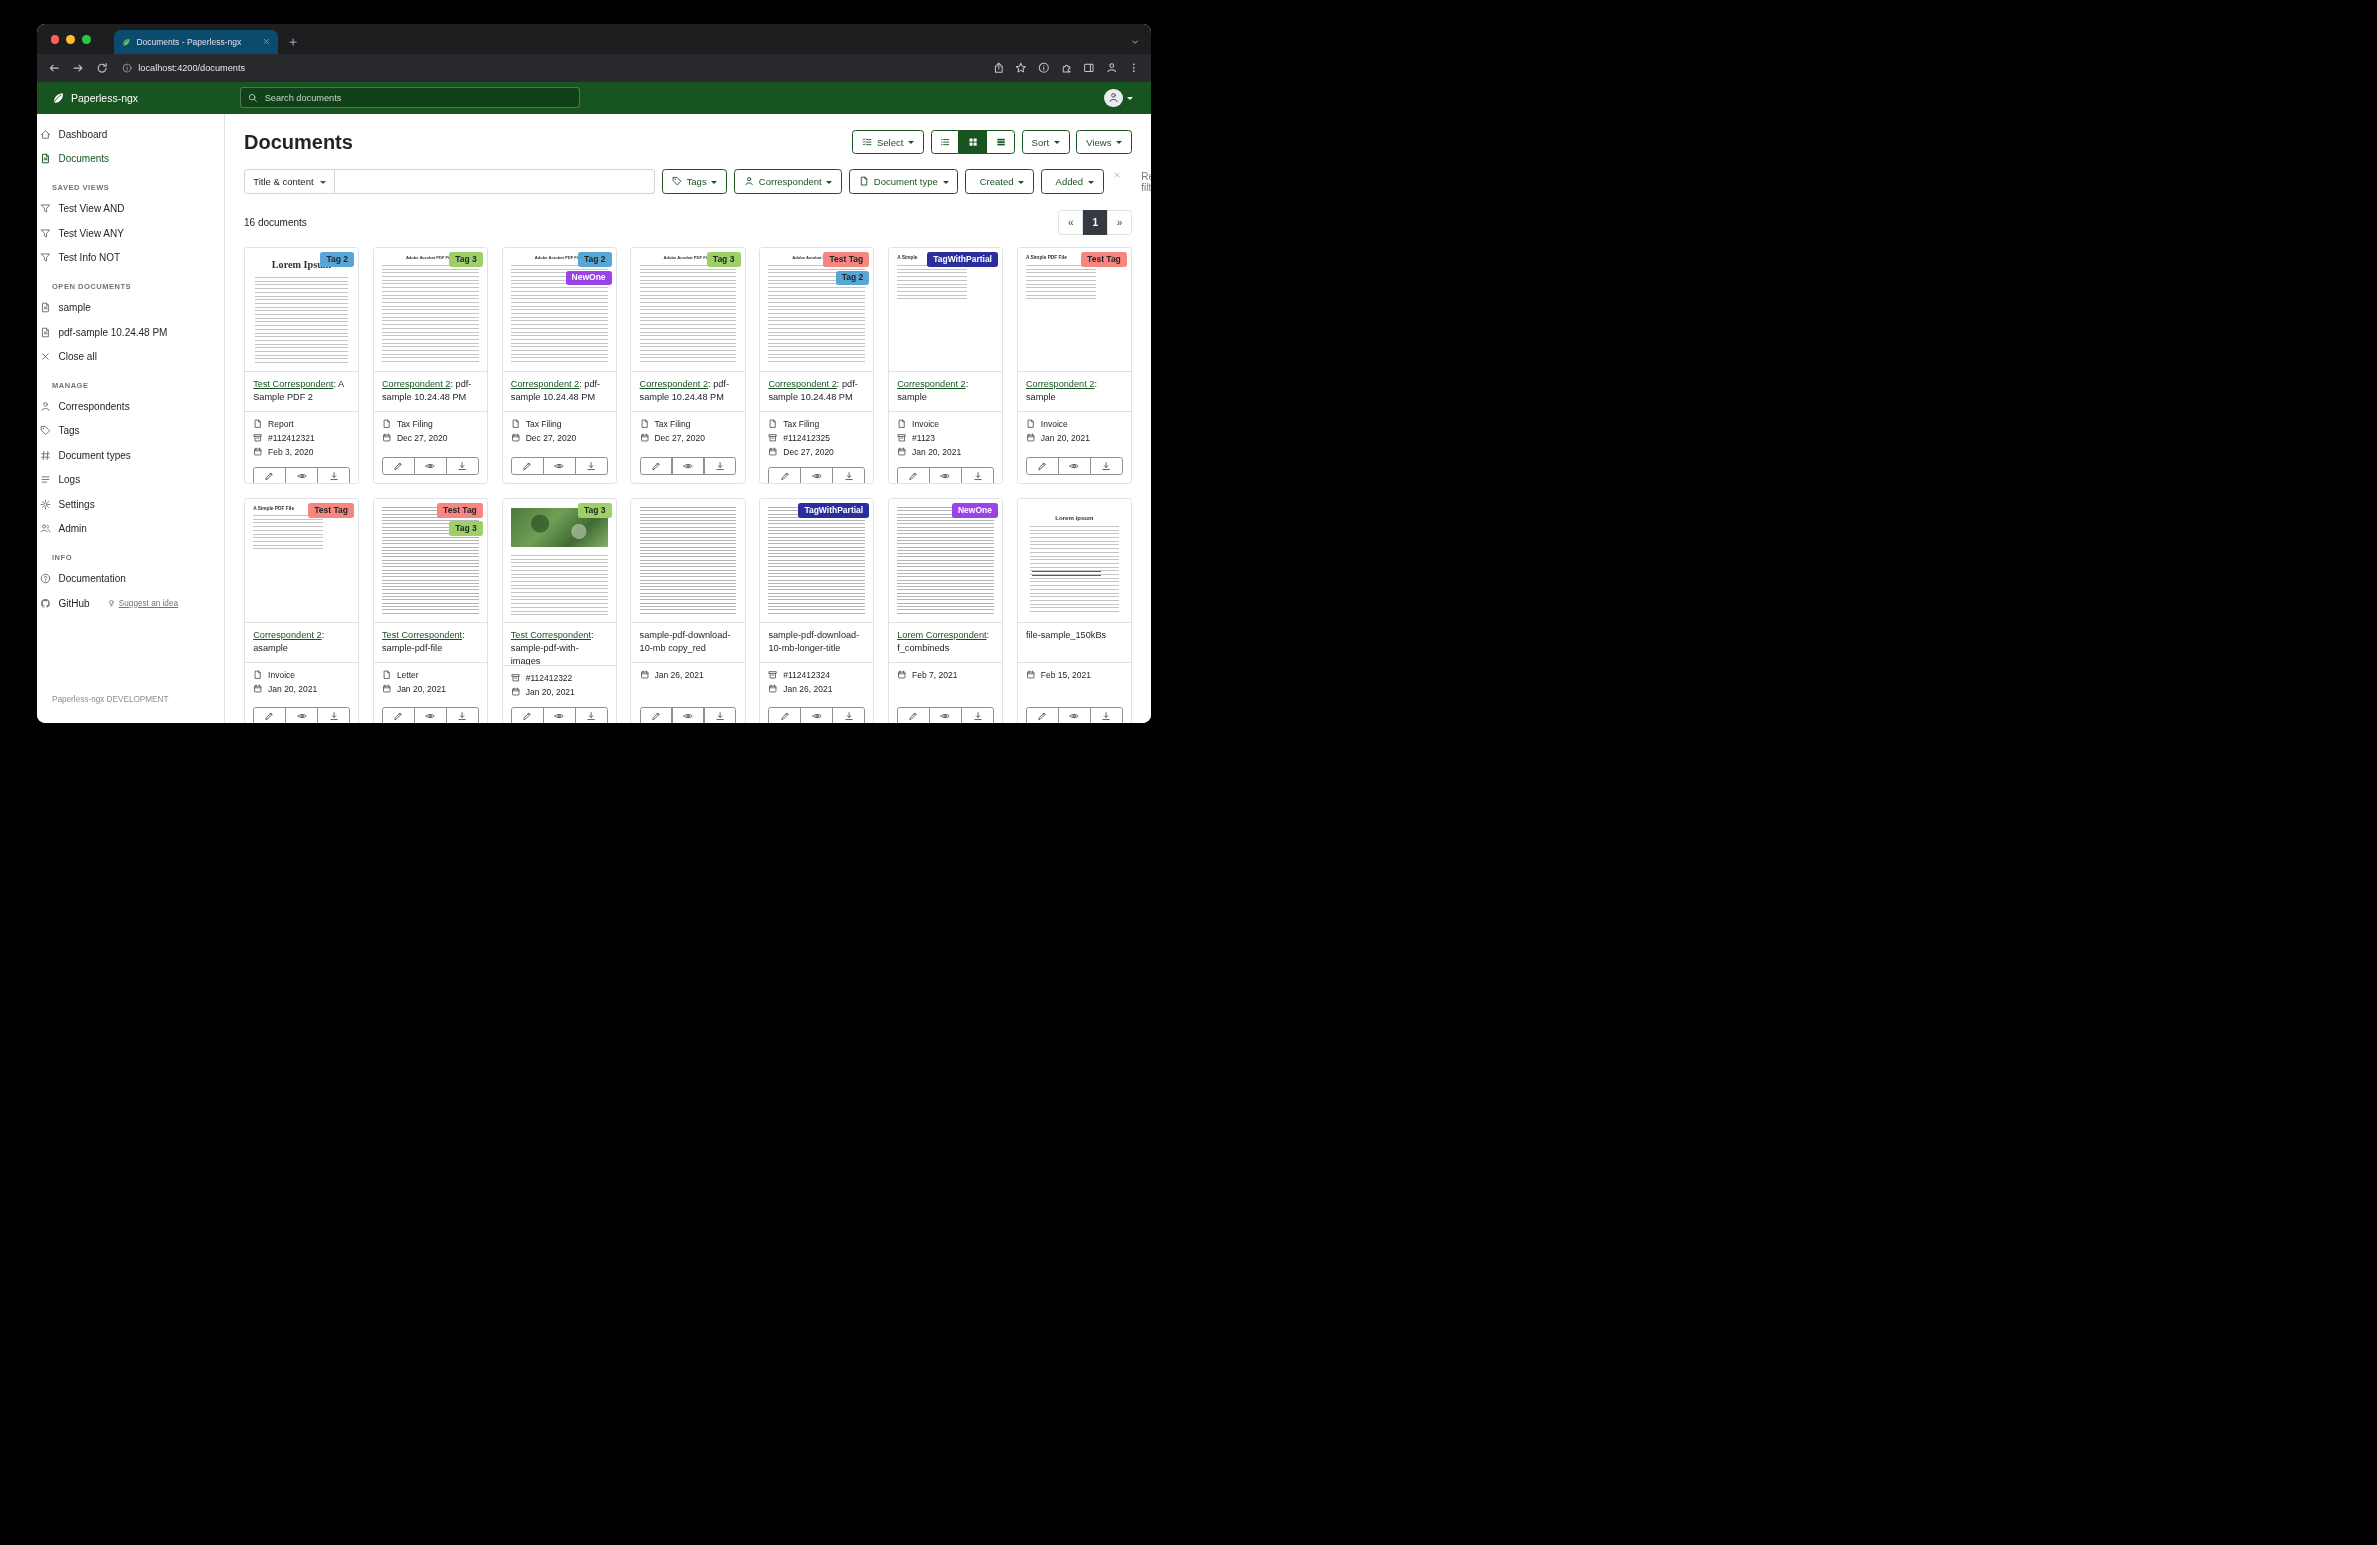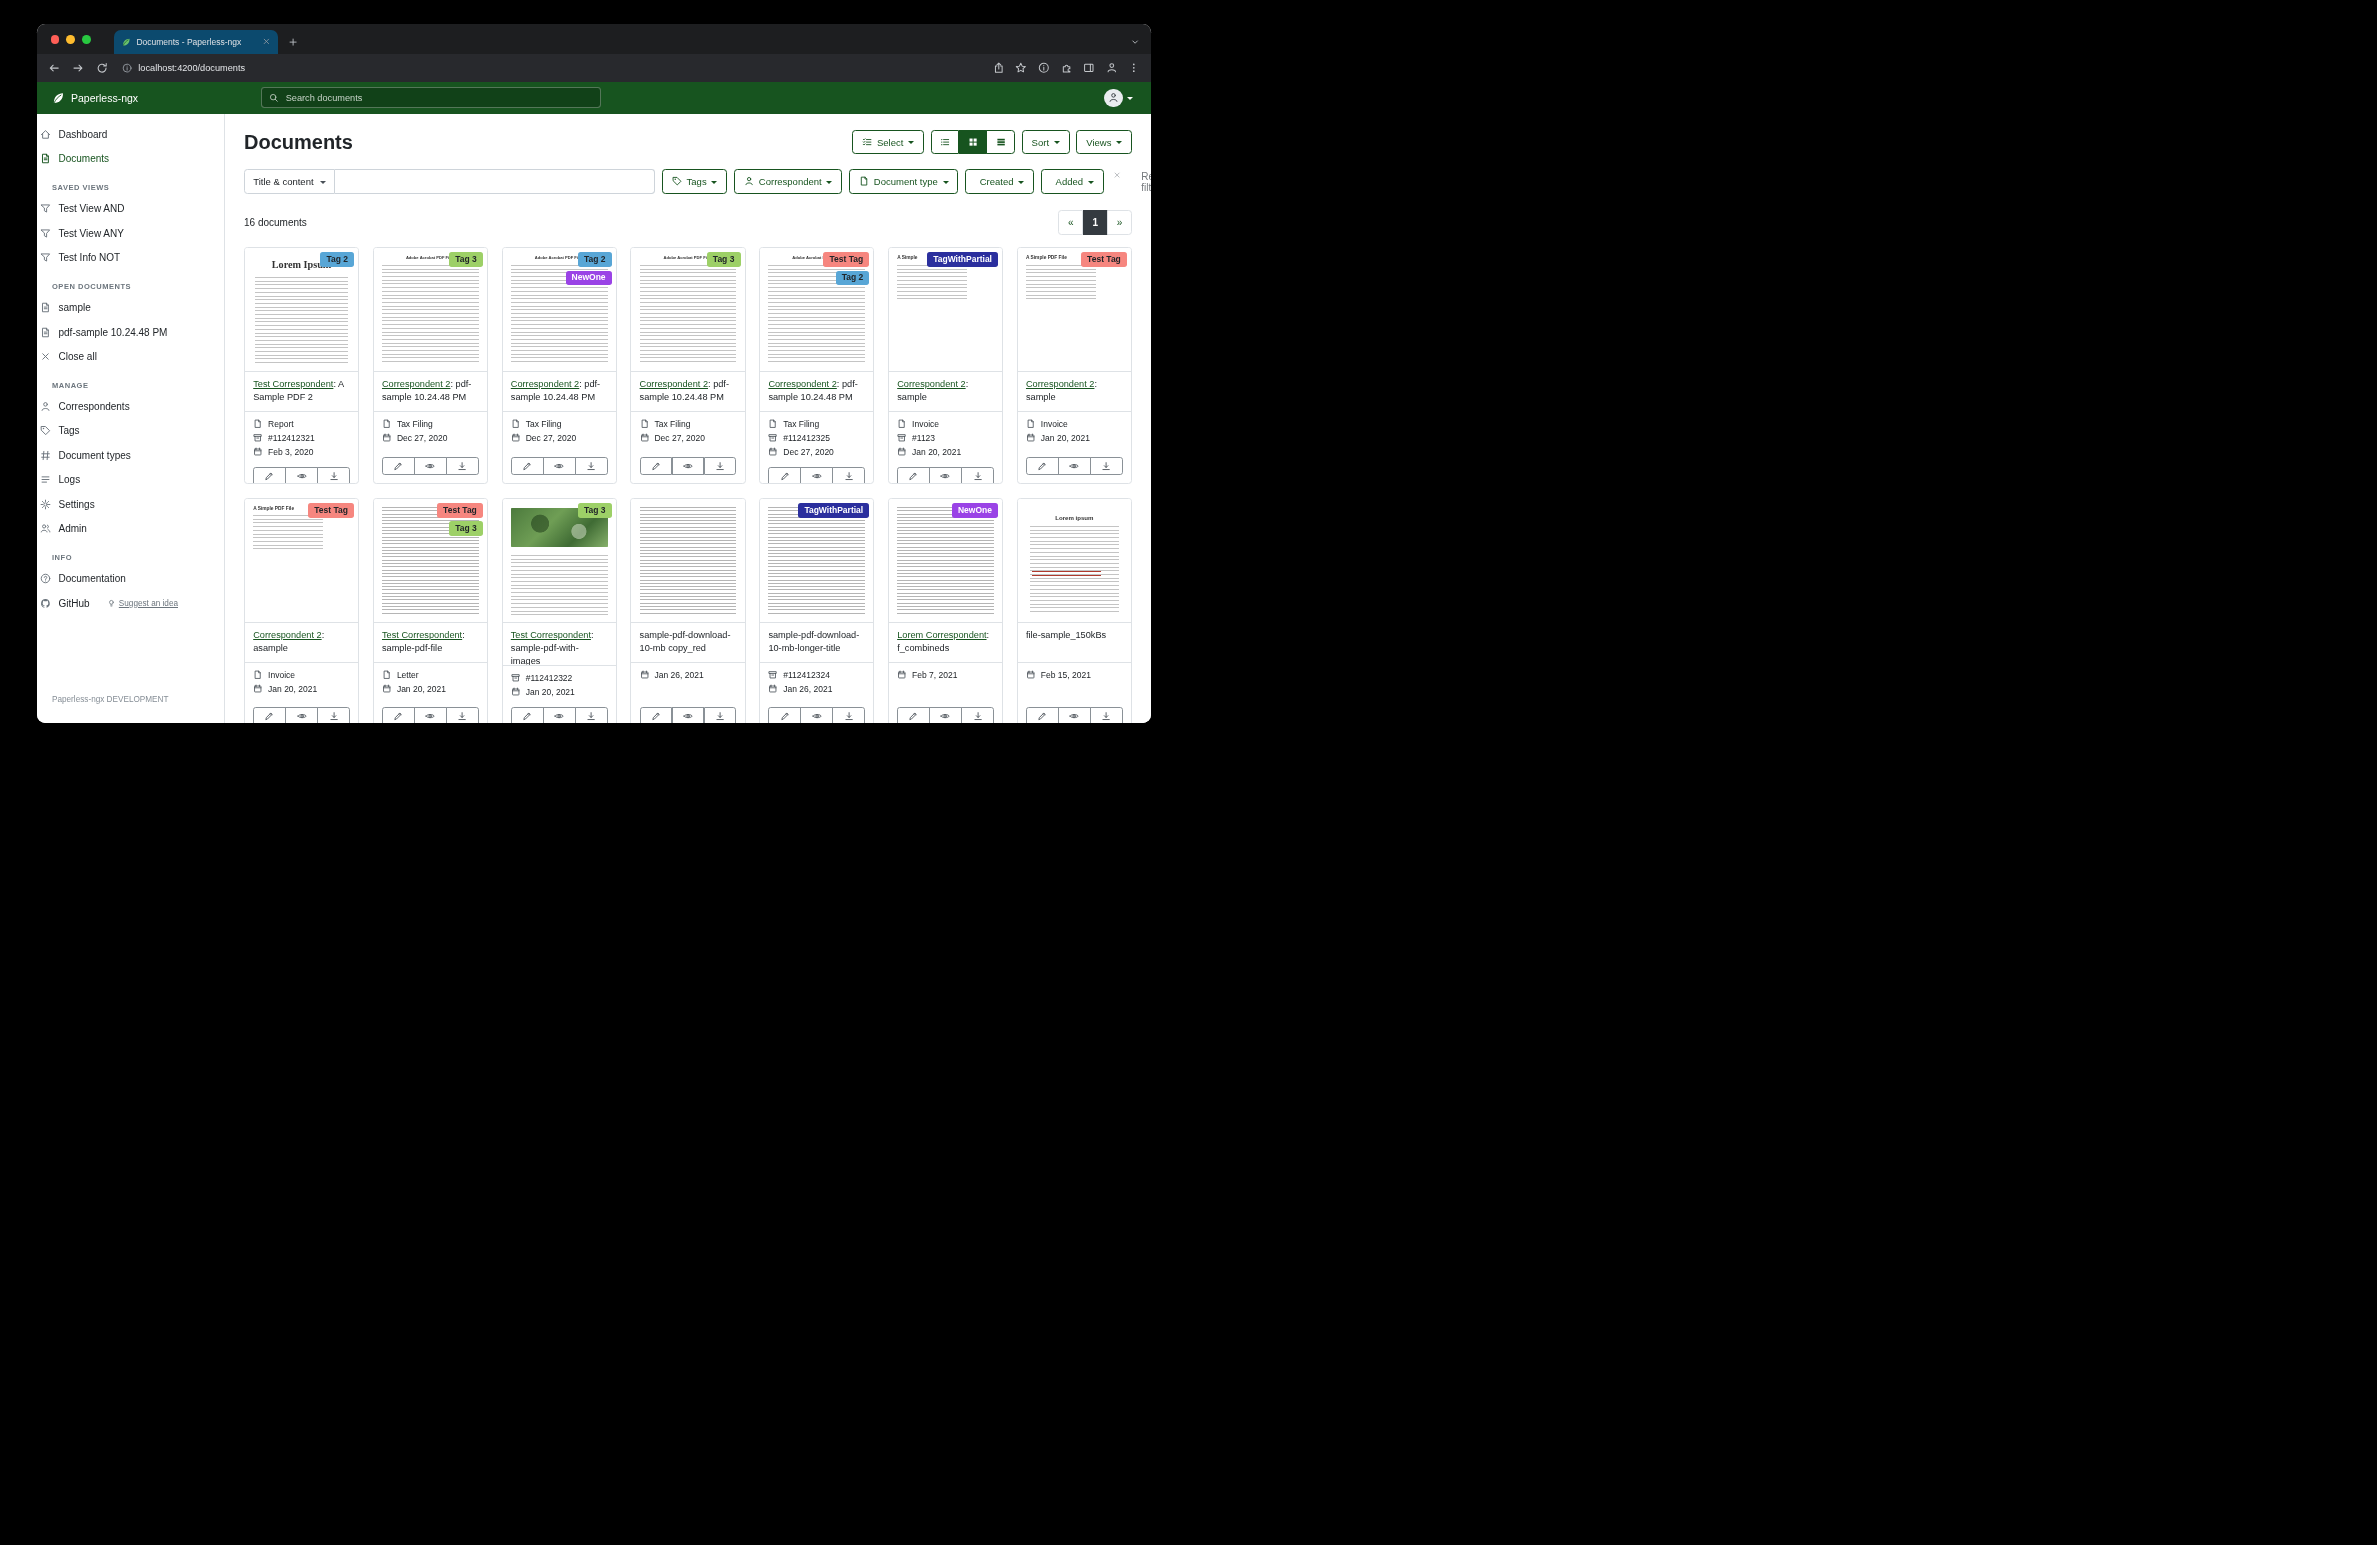--- a/index.html
+++ b/index.html
@@ -33,21 +33,21 @@
   .url-text{ color:#e4e6e9; font-size:9.2px; }
   .url-info{ width:10.2px; height:10.2px; color:#9aa0a6; }
   .nav-right{ display:flex; align-items:center; gap:11px; }
   .nav-right [data-icon]{ width:11.6px; height:11.6px; color:#c2c5c9; }
 
   
   .appheader{ height:32px; background:#17541f; position:relative; display:flex; align-items:center; }
   .logo{ display:flex; align-items:center; gap:6.1px; margin-left:13.6px; color:#fff; }
   .logo [data-icon]{ width:14.3px; height:14.3px; color:#fff; }
   .logo-name{ font-size:10.5px; color:#fff; }
-  .searchbox{ position:absolute; left:224px; top:5.4px; width:340px; height:21px;
+  .searchbox{ position:absolute; left:203px; top:5.4px; width:340px; height:21px;
     background:rgba(0,0,0,.22); border:0.7px solid rgba(255,255,255,.28); border-radius:3.4px;
     display:flex; align-items:center; padding:0 6.8px; gap:5.4px; }
   .searchbox [data-icon]{ width:9.5px; height:9.5px; color:#c8d4c9; }
   .search-input{ background:transparent; border:none; outline:none; color:#fff; font-size:9.2px; flex:1; font-family:inherit; }
   .search-input::placeholder{ color:#c8d4c9; }
   .avatar-zone{ position:absolute; right:17.7px; display:flex; align-items:center; gap:4.8px; }
   .avatar-circle{ width:18.4px; height:18.4px; border-radius:50%; background:#e9ecef; display:flex; align-items:center; justify-content:center; }
   .avatar-circle [data-icon]{ width:11px; height:11px; color:#3c4248; }
   .caret{ width:0; height:0; border-left:3.1px solid transparent; border-right:3.1px solid transparent;
     border-top:3.4px solid currentColor; margin-top:1.4px; }

